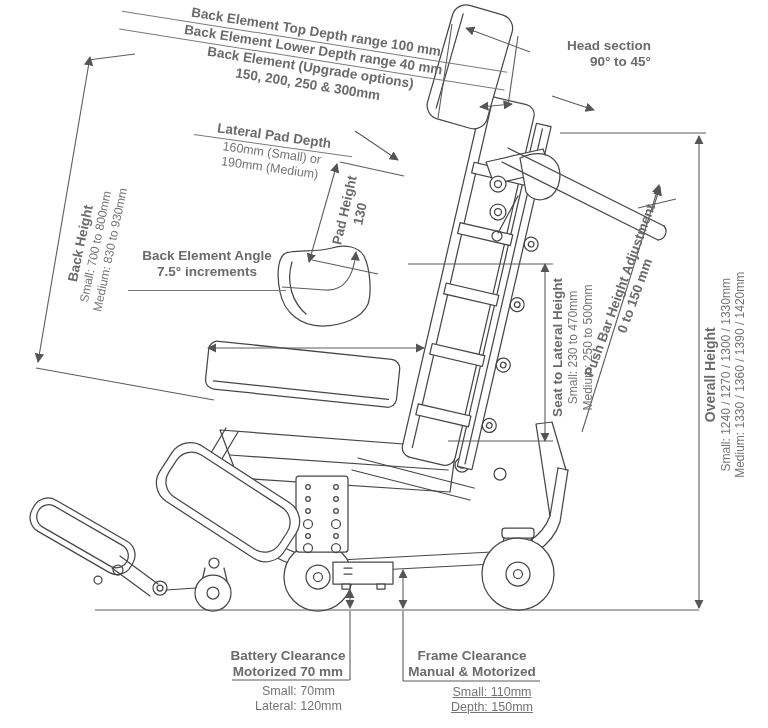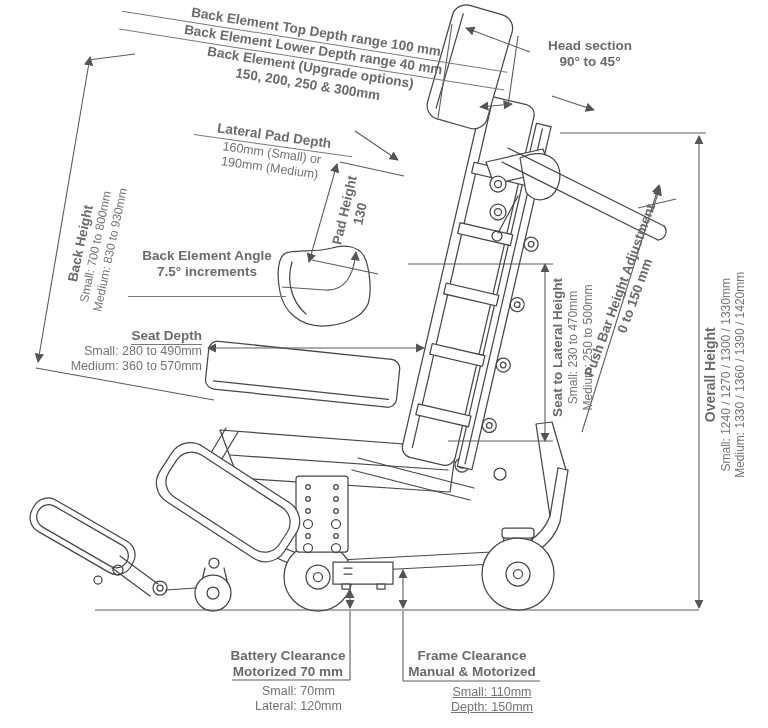--- a/index.html
+++ b/index.html
@@ -213,21 +213,21 @@
   </g>
 </svg>
 
   <div class="lbl rot9" style="left:117px;top:24px;width:390px;">
     <span class="t1 u">Back Element Top Depth range 100 mm</span>
     <span class="t1 u">Back Element Lower Depth range 40 mm</span>
     <span class="t1">Back Element (Upgrade options)</span>
     <span class="t1">150, 200, 250 &amp; 300mm</span>
   </div>
 
-  <div class="lbl" style="left:515px;top:38px;width:150px;">
+  <div class="lbl" style="left:501px;top:38px;width:150px;text-align:right;">
     <span class="t1">Head section</span>
     <span class="t1">90° to 45°</span>
   </div>
 
   <div class="lbl rotm78" style="left:5px;top:224px;width:180px;">
     <span class="t1">Back Height</span>
     <span class="t2">Small: 700 to 800mm</span>
     <span class="t2">Medium: 830 to 930mm</span>
   </div>
 
@@ -235,30 +235,25 @@
     <span class="t1 u">Lateral Pad Depth</span>
     <span class="t3">160mm (Small) or</span>
     <span class="t3">190mm (Medium)</span>
   </div>
 
   <div class="lbl rotm77" style="left:297px;top:196px;width:112px;">
     <span class="t1">Pad Height</span>
     <span class="t1">130</span>
   </div>
 
-  <div class="lbl" style="left:128px;top:248px;width:158px;border-bottom:1.2px solid #7a7a7a;padding-bottom:16px;">
+  <div class="lbl" style="left:128px;top:248px;width:158px;border-bottom:1.2px solid #7a7a7a;padding-bottom:10px;">
     <span class="t1">Back Element Angle</span>
     <span class="t1">7.5° increments</span>
   </div>
 
-  <div class="lbl" style="left:42px;top:328px;width:160px;text-align:right;">
-    <span class="t1"><span class="u">Seat Depth</span></span>
-    <span class="t3">Small: 280 to 490mm</span>
-    <span class="t3">Medium: 360 to 570mm</span>
-  </div>
 
   <div class="lbl rotm90" style="left:472px;top:325px;width:200px;">
     <span class="t1">Seat to Lateral Height</span>
     <span class="t2">Small: 230 to 470mm</span>
     <span class="t2">Medium: 250 to 500mm</span>
   </div>
 
   <div class="lbl rotm70" style="left:523px;top:277px;width:210px;">
     <span class="t1">Push Bar Height Adjustment</span>
     <span class="t1">0 to 150 mm</span>

